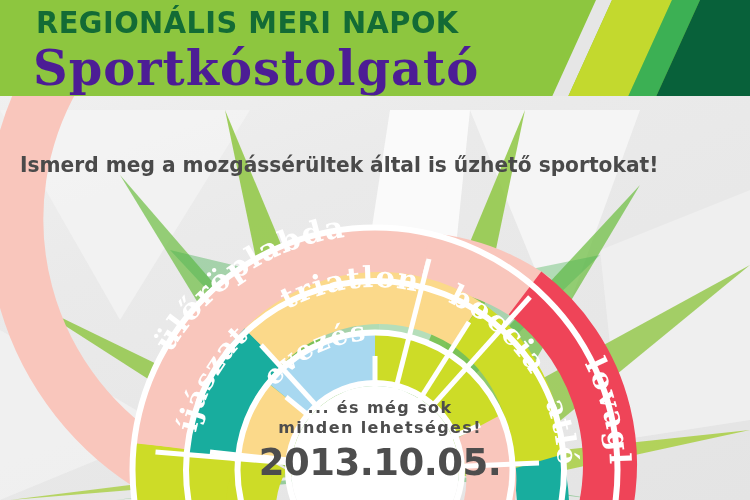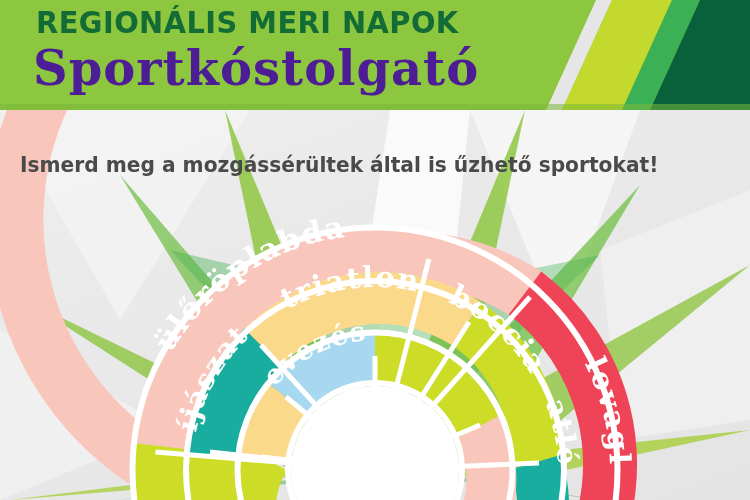--- a/index.html
+++ b/index.html
@@ -14,21 +14,21 @@
   .bg-base{
     position:absolute;inset:0;
     background:
       linear-gradient(160deg,#f2f2f2 0%,#eaeaea 40%,#e4e4e4 100%);
   }
   .bg-poly{position:absolute;inset:0;}
   .bg-poly svg{display:block;width:750px;height:500px;}
 
   
   .header{
-    position:absolute;left:0;top:0;width:750px;height:110px;
+    position:absolute;left:0;top:0;width:750px;height:96px;
     overflow:hidden;
     background:#8dc63f;
   }
   .header-stripes{position:absolute;inset:0;}
   .header-stripes svg{display:block;width:750px;height:110px;}
   .header-texts{position:absolute;left:0;top:0;width:750px;height:110px;}
   .title-main{
     position:absolute;left:36px;top:4px;
     color:#136b35;
     font-family:"DejaVu Sans", sans-serif;
@@ -239,20 +239,25 @@
           <textPath href="#p-mid" startOffset="88%">atlétika</textPath>
         </text>
 
         <text class="arc-label" font-size="27">
           <textPath href="#p-inner" startOffset="22%">evezés</textPath>
         </text>
       </g>
     </svg>
   </div>
 
+  <div class="center-box">
+    <div class="center-line1">... és még sok</div>
+    <div class="center-line1">minden lehetséges!</div>
+    <div class="center-date">2013.10.05.</div>
+  </div>
 
   <div class="header">
     <div class="header-stripes">
       <svg viewBox="0 0 750 110" xmlns="http://www.w3.org/2000/svg">
         <rect x="0" y="0" width="750" height="110" fill="#8dc63f"></rect>
         <polygon points="596,0 612,0 562,110 546,110" fill="#e6e6e6"></polygon>
         <polygon points="612,0 672,0 622,110 562,110" fill="#c3d92e"></polygon>
         <polygon points="672,0 700,0 650,110 622,110" fill="#3cb054"></polygon>
         <polygon points="700,0 750,0 750,110 650,110" fill="#08613a"></polygon>
         <rect x="0" y="104" width="750" height="6" fill="#7ab839" opacity="0.55"></rect>

